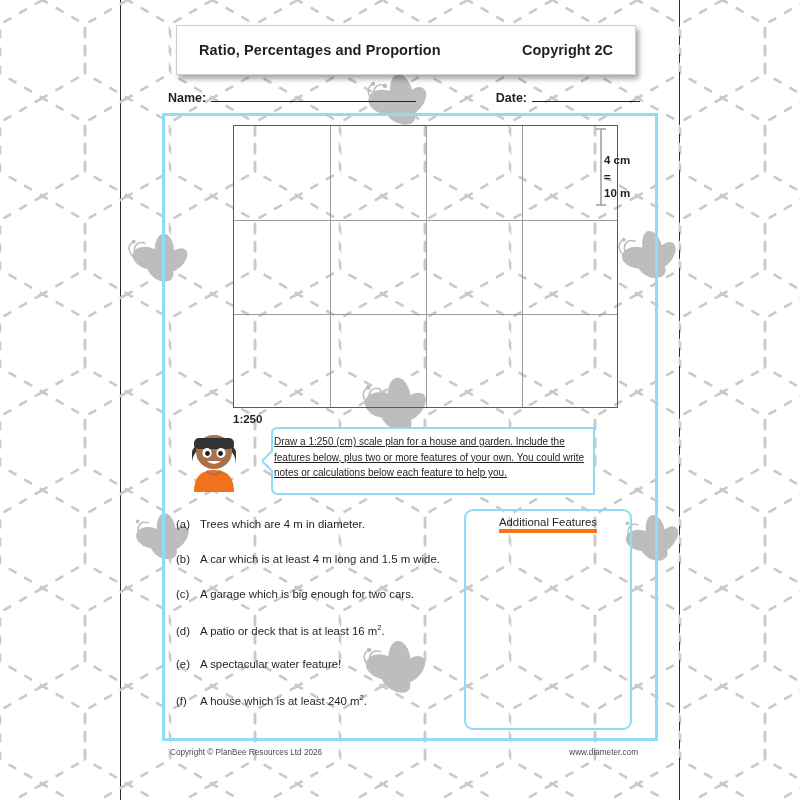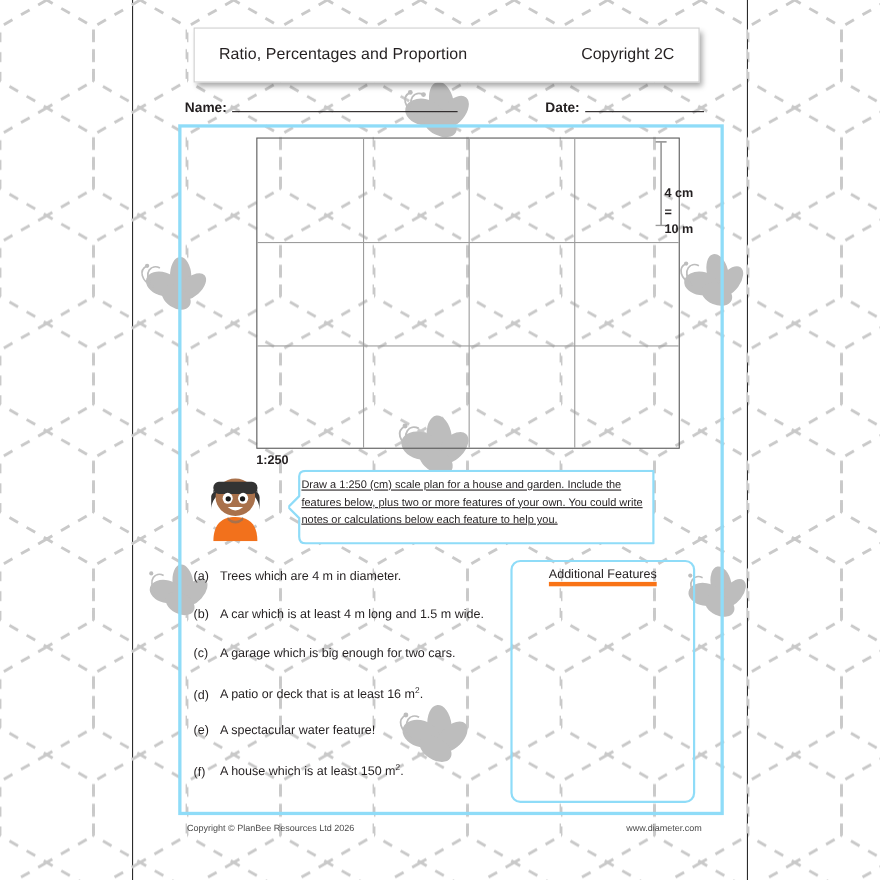--- a/index.html
+++ b/index.html
@@ -65,20 +65,21 @@
     top: 25px;
     width: 460px;
     height: 50px;
     background: #ffffff;
     border: 1px solid #cfcfcf;
     box-sizing: border-box;
     box-shadow: 3px 4px 5px rgba(0,0,0,0.35);
     display: flex;
     align-items: center;
     z-index: 6;
+    font-weight: bold;
   }
   #title-main {
     position: absolute;
     left: 22px;
     font-size: 14.5px;
     color: #231f20;
     letter-spacing: 0.1px;
     white-space: nowrap;
   }
   #title-right {
@@ -172,21 +173,20 @@
     position: absolute;
     left: 604px;
     top: 152px;
     width: 56px;
     z-index: 5;
     text-align: left;
     font-size: 11.5px;
     font-weight: bold;
     color: #231f20;
     line-height: 1.45;
-    margin-top: 16px;
   }
 
   
   #character {
     position: absolute;
     left: 182px;
     top: 428px;
     width: 64px;
     height: 64px;
     z-index: 5;
@@ -491,21 +491,21 @@
   <div class="qrow">
     <span class="qlabel">(d)</span>
     <span class="qtext"><span>A patio or deck that is at least 16 m</span><span class="sup">2</span><span>.</span></span>
   </div>
   <div class="qrow">
     <span class="qlabel">(e)</span>
     <span class="qtext"><span>A spectacular water feature!</span></span>
   </div>
   <div class="qrow">
     <span class="qlabel">(f)</span>
-    <span class="qtext"><span>A house which is at least 150 m</span><span class="sup">2</span><span>.</span></span>
+    <span class="qtext"><span>A house which is at least 240 m</span><span class="sup">2</span><span>.</span></span>
   </div>
 </div>
 
 <div id="addbox"></div>
 <div id="addtitle">
   <span>Additional Features</span>
 </div>
 
 <div id="footer">
   <span id="copyright">Copyright © PlanBee Resources Ltd 2026</span>

